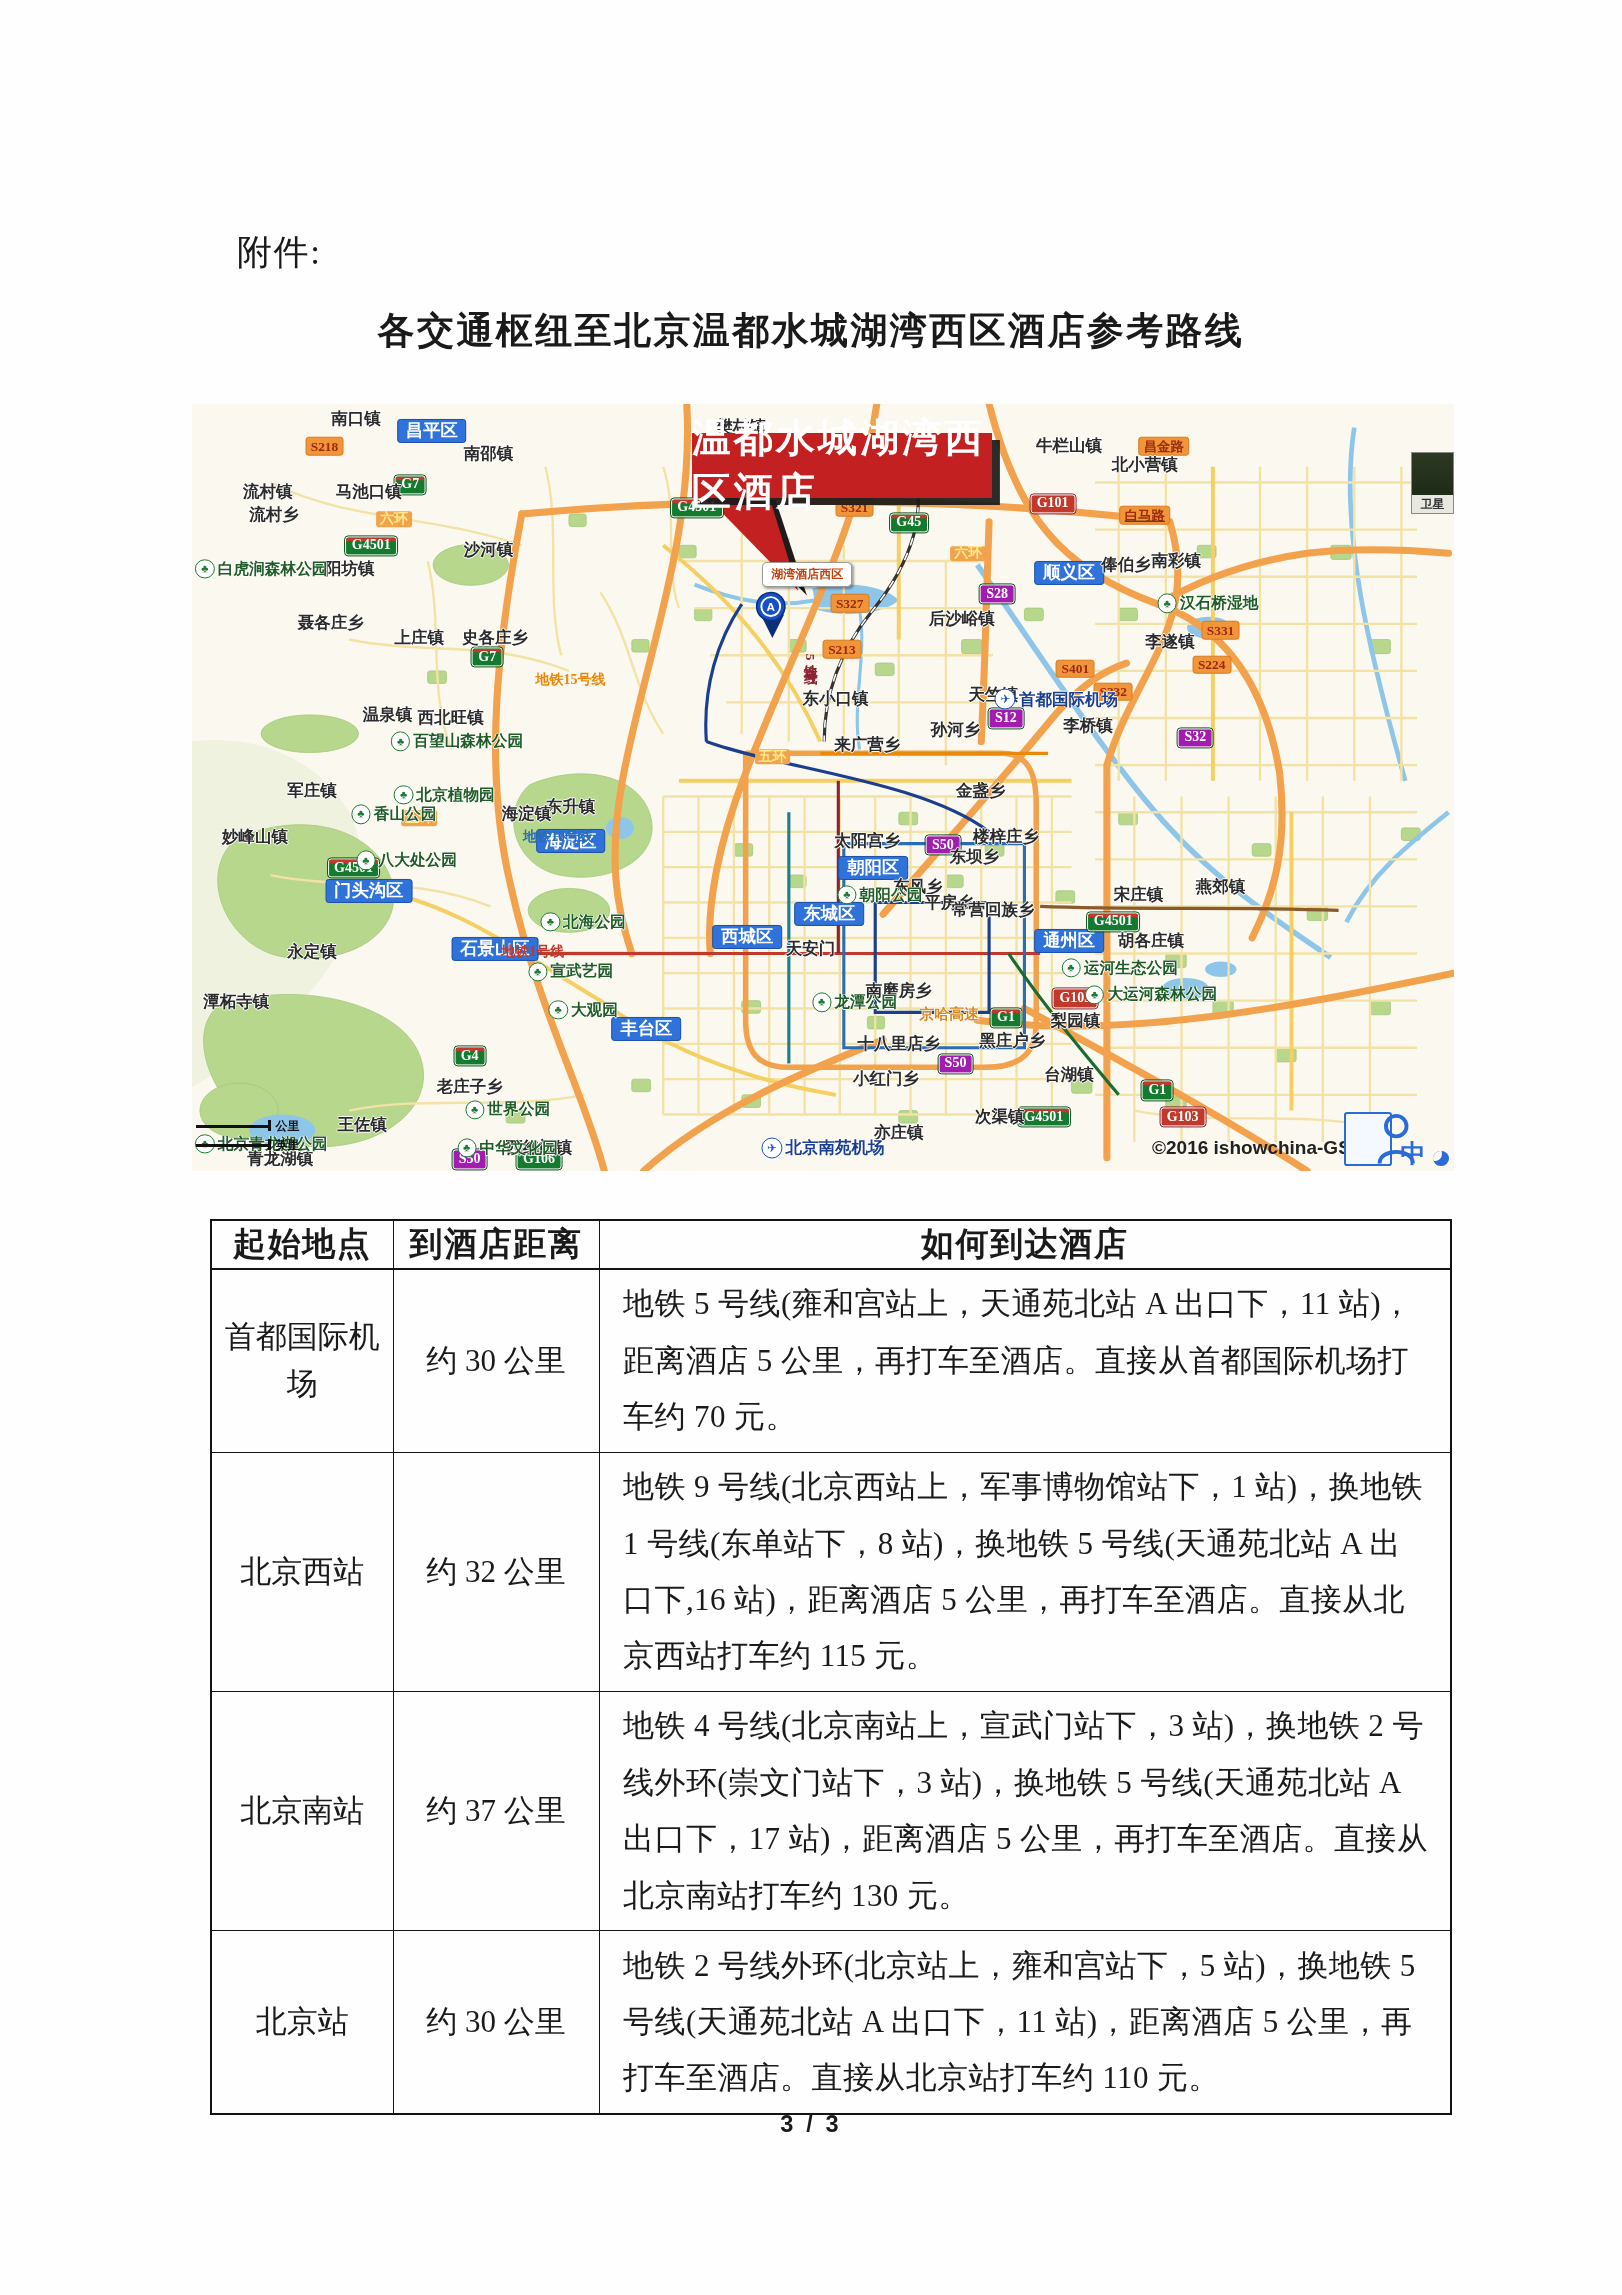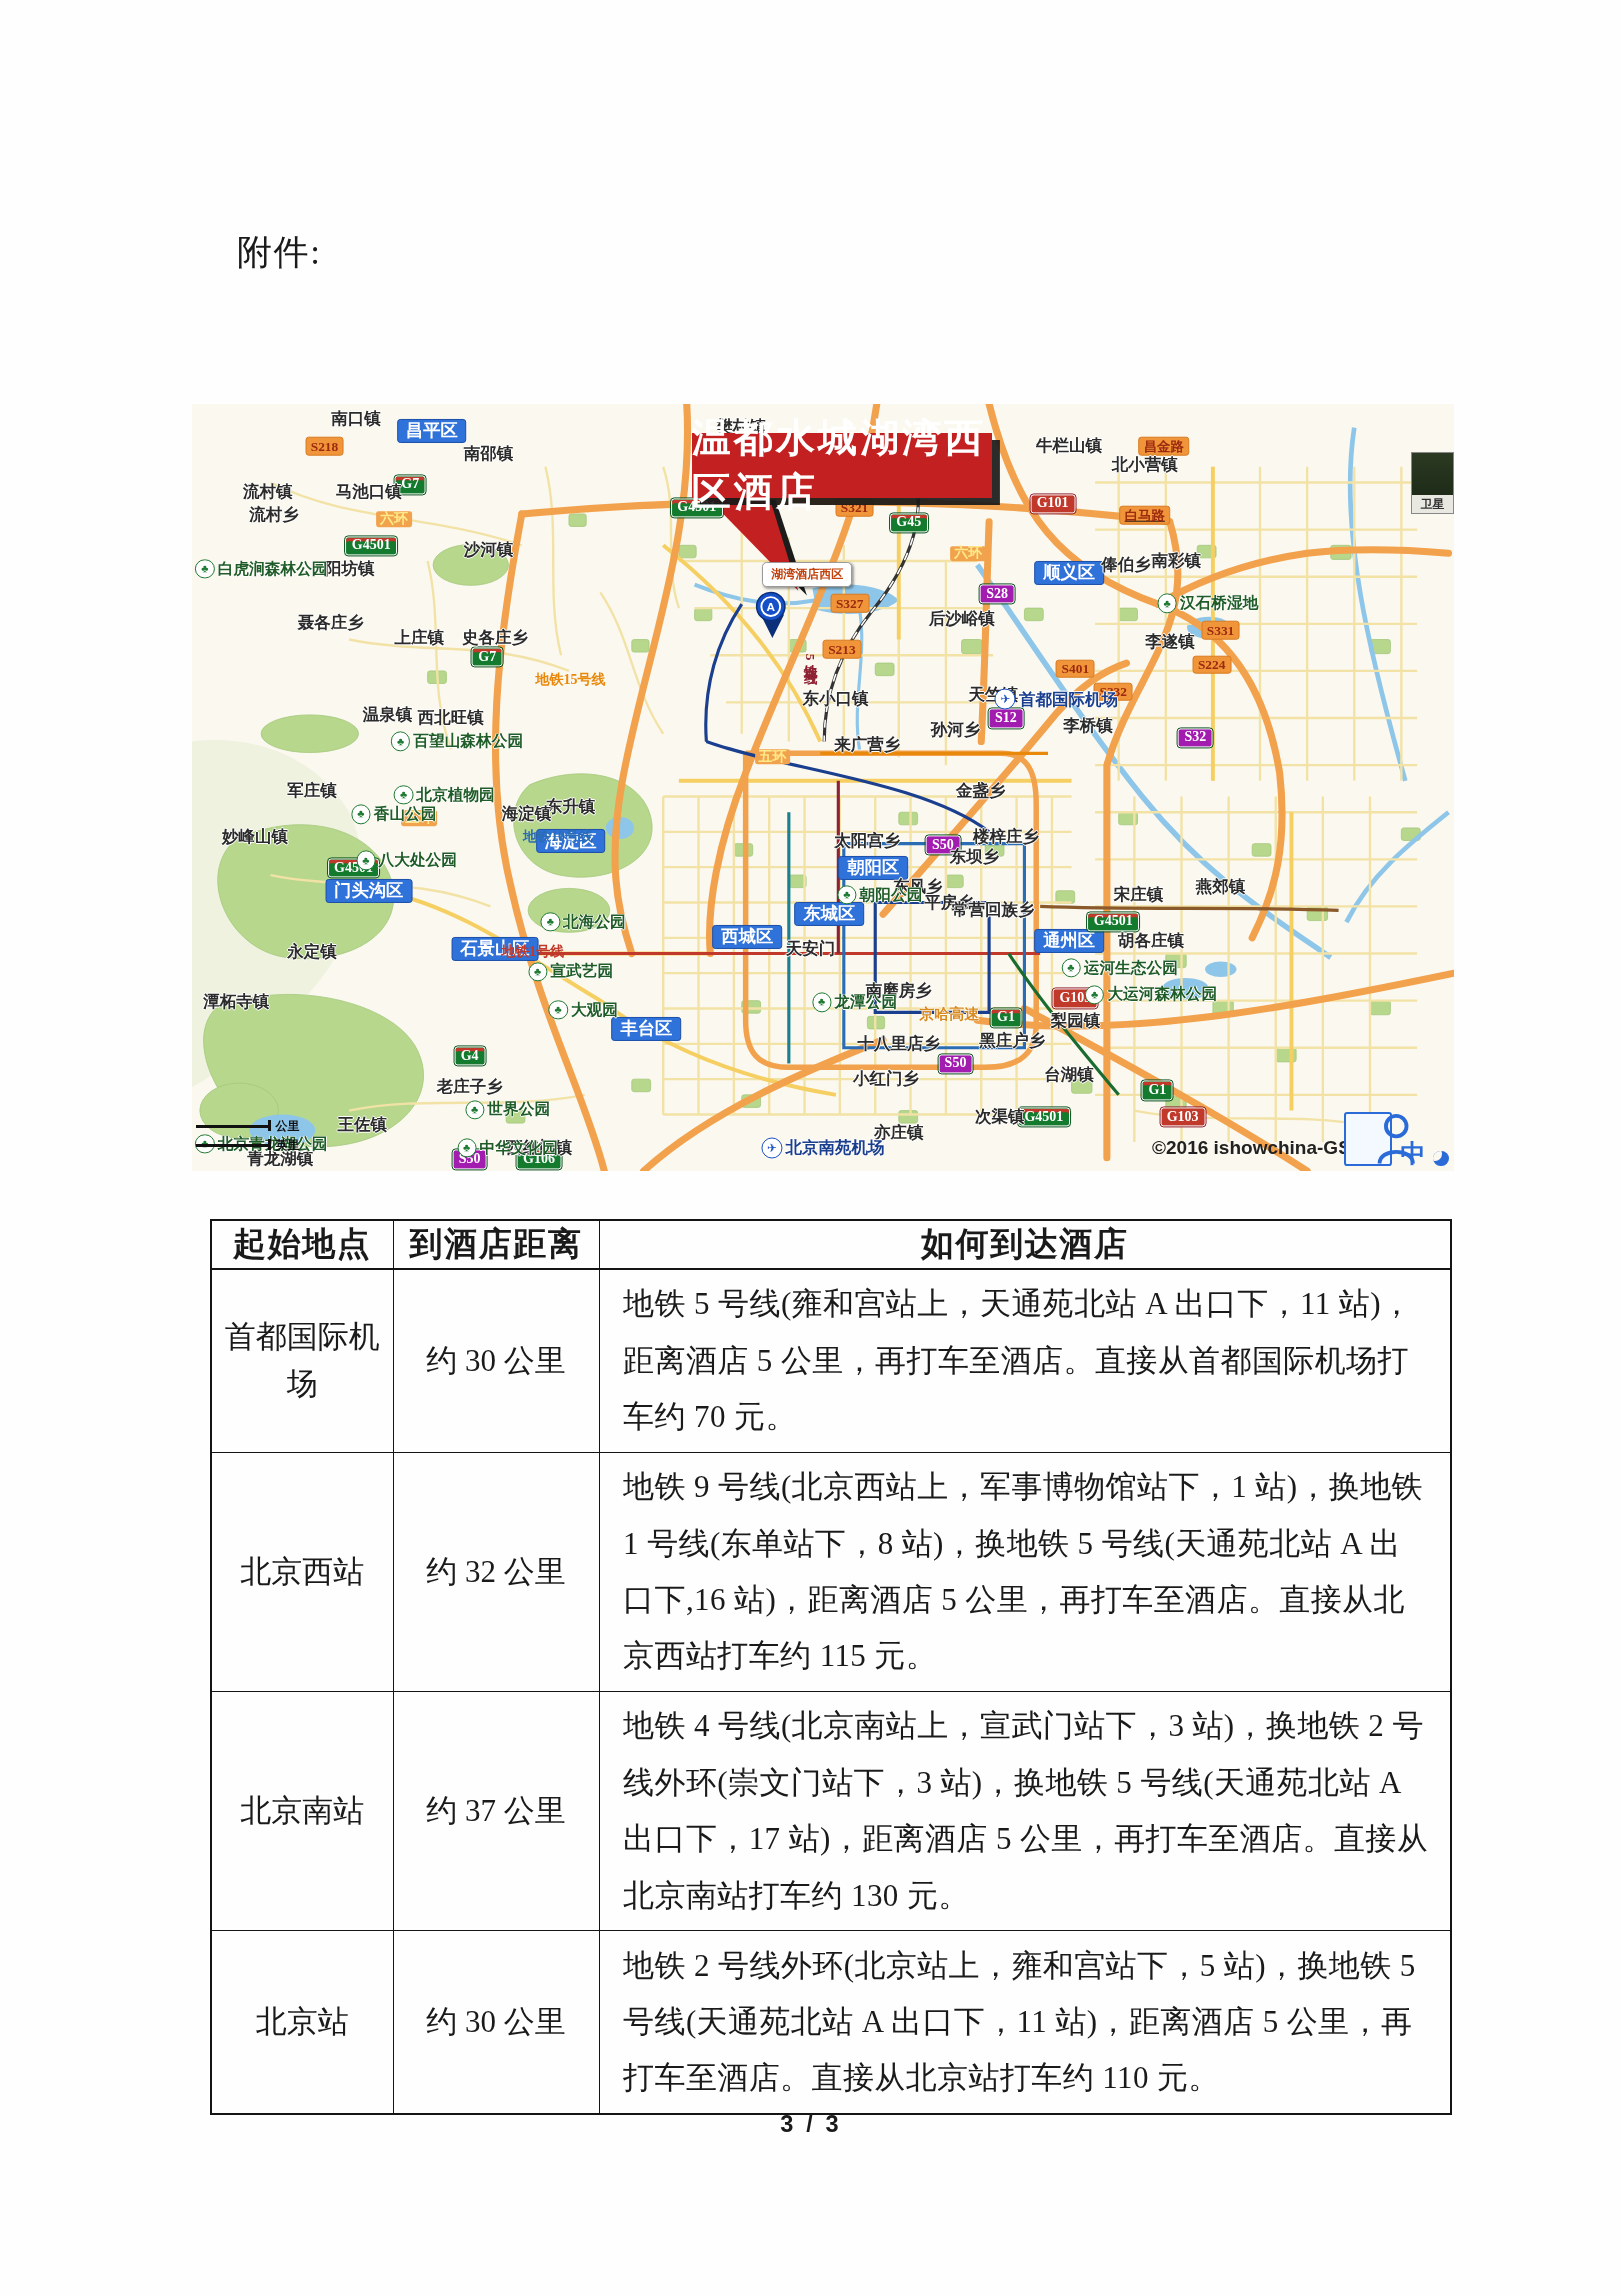--- a/index.html
+++ b/index.html
@@ -84,20 +84,21 @@
 
   .page-footer{position:absolute;left:0;right:0;top:2111px;text-align:center;font-size:23.6px;font-weight:bold;
       font-family:"Liberation Sans","DejaVu Sans",sans-serif;letter-spacing:3.1px;}
 </style>
 </head>
 <body>
 
 <div class="page">
 
   <div class="attachment">附件:</div>
+  <div class="doc-title">各交通枢纽至北京温都水城湖湾西区酒店参考路线</div>
 
   <div class="map">
     <svg viewBox="0 0 1607 977" preserveAspectRatio="none">
       <rect width="1607" height="977" fill="#fbf8ef"></rect>
       <path d="M0,430 C80,420 160,450 200,520 C240,600 200,700 140,760 C80,820 20,860 0,870 Z" fill="#f0f2e0"></path>
       <g fill="#b7d78c" stroke="#a3c87b" stroke-width="1">
         <path d="M55,555 C140,515 235,540 255,610 C270,675 200,715 120,705 C45,695 5,600 55,555 Z"></path>
         <path d="M30,770 C120,730 265,760 290,830 C315,895 240,955 140,945 C45,935 -15,815 30,770 Z"></path>
         <ellipse cx="355" cy="205" rx="48" ry="26"></ellipse>
         <path d="M430,485 C500,455 575,475 585,530 C595,585 520,615 460,598 C405,580 395,515 430,485 Z"></path>

